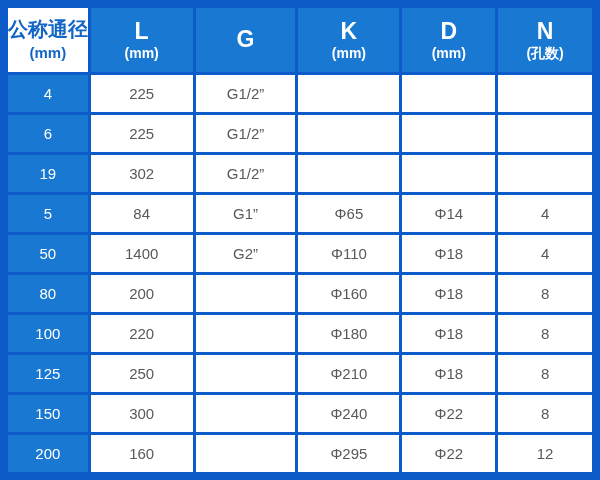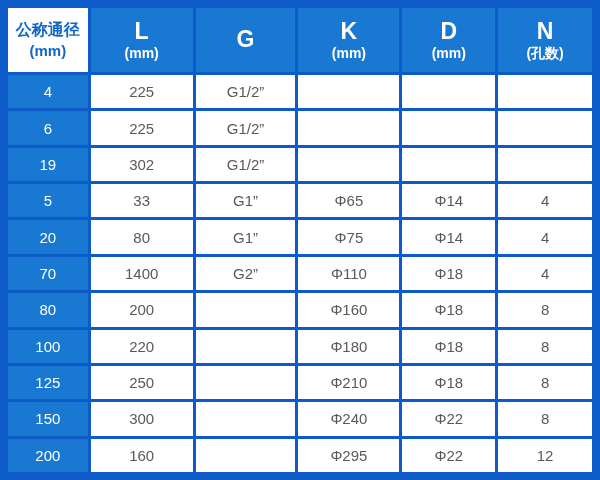--- a/index.html
+++ b/index.html
@@ -39,21 +39,21 @@
   col.c5 { width: 96px;  }
 
   tr.header-row { height: 67px; }
 
   th.corner-cell {
     background: #ffffff;
     color: #1266c4;
     font-weight: bold;
     line-height: 1.35;
   }
-  .corner-line1 { font-size: 16px; display: block; }
+  .corner-line1 { font-size: 20px; display: block; }
   .corner-line2 { font-size: 15px; display: block; }
 
   th.col-head {
     background: #1878d2;
     color: #ffffff;
     font-weight: bold;
     line-height: 1.2;
   }
   .head-main { font-size: 23px; display: block; }
   .head-sub  { font-size: 14px; display: block; min-height: 17px; }
@@ -129,36 +129,28 @@
         <tr>
           <td class="rowhead">19</td>
           <td class="datacell">302</td>
           <td class="datacell">G1/2”</td>
           <td class="datacell"></td>
           <td class="datacell"></td>
           <td class="datacell"></td>
         </tr>
         <tr>
           <td class="rowhead">5</td>
-          <td class="datacell">33</td>
+          <td class="datacell">84</td>
           <td class="datacell">G1”</td>
           <td class="datacell">Φ65</td>
           <td class="datacell">Φ14</td>
           <td class="datacell">4</td>
         </tr>
         <tr>
-          <td class="rowhead">20</td>
-          <td class="datacell">80</td>
-          <td class="datacell">G1”</td>
-          <td class="datacell">Φ75</td>
-          <td class="datacell">Φ14</td>
-          <td class="datacell">4</td>
-        </tr>
-        <tr>
-          <td class="rowhead">70</td>
+          <td class="rowhead">50</td>
           <td class="datacell">1400</td>
           <td class="datacell">G2”</td>
           <td class="datacell">Φ110</td>
           <td class="datacell">Φ18</td>
           <td class="datacell">4</td>
         </tr>
         <tr>
           <td class="rowhead">80</td>
           <td class="datacell">200</td>
           <td class="datacell"></td>

